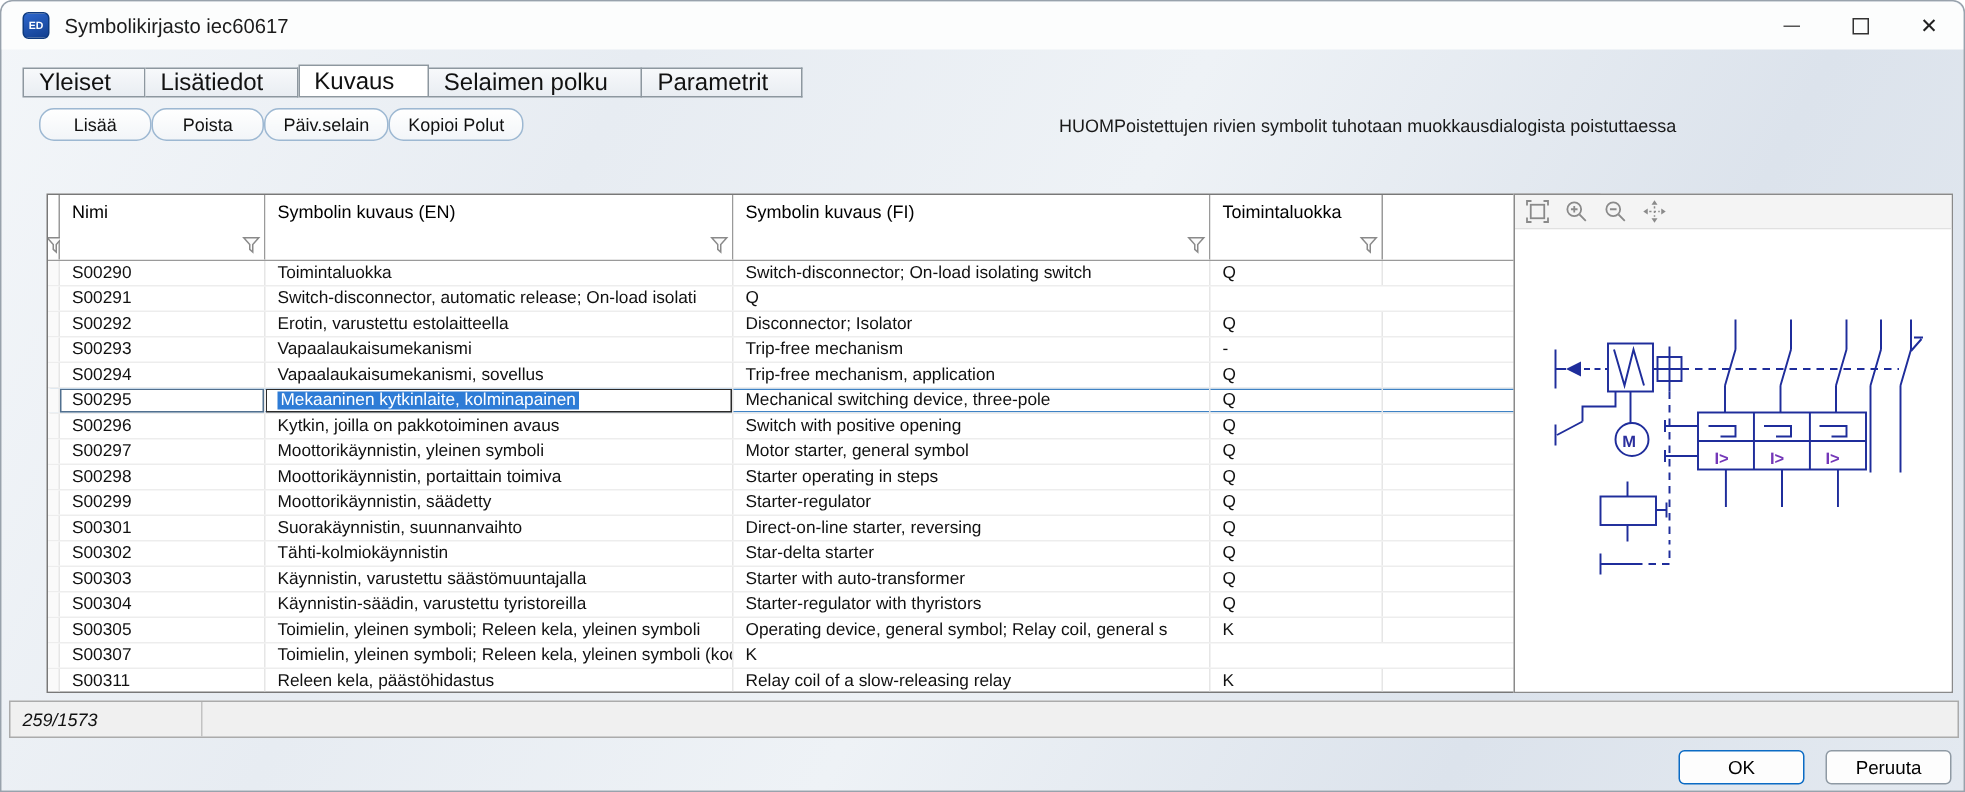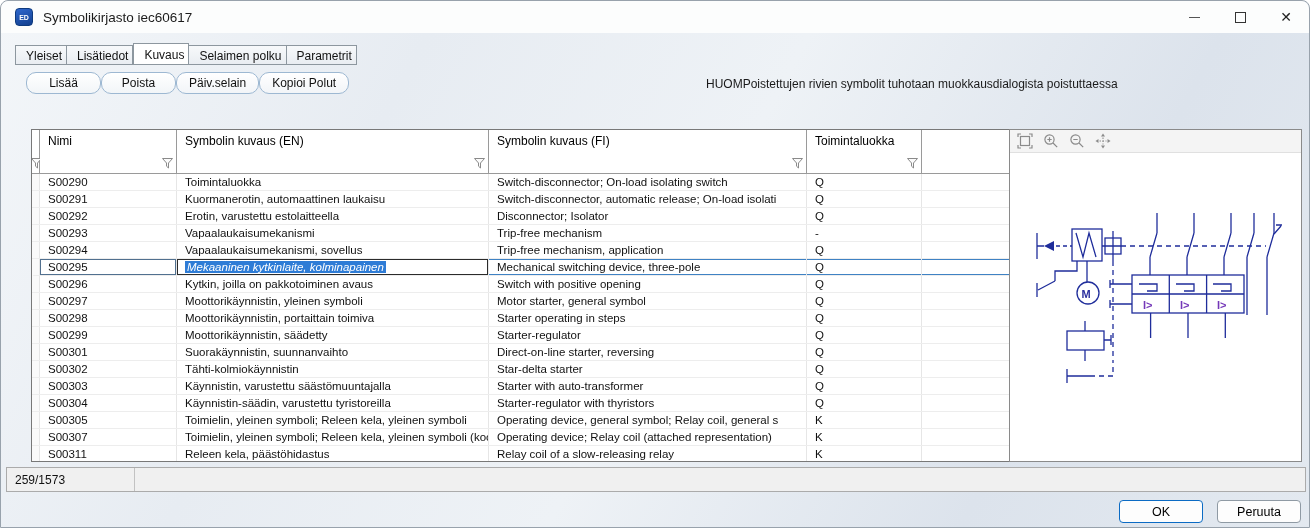--- a/index.html
+++ b/index.html
@@ -15,21 +15,21 @@
     background:linear-gradient(160deg,#2e67cd,#123f8f); color:#fff; font-size:7px; font-weight:bold;
     display:flex; align-items:center; justify-content:center; border:1px solid #0e3a7e; }
   .title-text { margin-left:10px; font-size:13.5px; color:#1b1b1b; }
   .win-controls { position:absolute; right:0; top:0; height:32px; display:flex; }
   .win-btn { width:46px; height:32px; display:flex; align-items:center; justify-content:center; color:#444; }
   .glyph-min { width:11px; border-top:1.4px solid #555; display:inline-block; }
   .glyph-max { width:11px; height:11px; border:1.4px solid #333; display:inline-block; }
   .glyph-close { font-size:14px; color:#222; line-height:1; }
   
   .tabs { position:absolute; left:14px; top:42px; display:flex; align-items:flex-end; height:22px; }
-  .tab { height:20px; padding:2px 4px 0 10px; font-size:12px; color:#111; background:linear-gradient(#f7f9fb,#e9edf2);
+  .tab { height:20px; padding:2px 22px 0 10px; font-size:16px; color:#111; background:linear-gradient(#f7f9fb,#e9edf2);
     border:1px solid #8d979f; border-left:none; display:flex; align-items:center; }
   .tab:first-child { border-left:1px solid #8d979f; }
   .tab.active { background:#fff; height:22px; font-weight:normal; border-left:1px solid #8d979f; position:relative; top:0; }
   
   .btnrow { position:absolute; left:25px; top:71px; display:flex; }
   .tool-btn { min-width:75px; height:22px; padding:0 12px; font-size:12px; color:#111; background:linear-gradient(#ffffff,#f2f5f8);
     border:1px solid #9db8d2; border-radius:10px; display:flex; align-items:center; justify-content:center; }
   .note { position:absolute; left:705px; top:76px; font-size:12px; color:#1a1a1a; display:flex; }
   
   .table-wrap { position:absolute; left:30px; top:128px; width:1036px; height:333px; background:#fff; border:1px solid #787878; display:flex; }
@@ -43,32 +43,32 @@
   .head-filter > div { border-right:1px solid #9a9a9a; background:#fff; position:relative; }
   .funnel { position:absolute; right:2px; bottom:3px; width:13px; height:13px; }
   .funnel.left { right:auto; left:-2px; }
   .tbody { flex:1; overflow:hidden; }
   .trow { height:17px; border-bottom:1px solid #ededed; }
   .trow > div { font-size:11.5px; color:#111; display:flex; align-items:center; padding-left:8px; border-right:1px solid #e6e6e6; white-space:nowrap; overflow:hidden; }
   .trow > div.rowhead { background:#fafafa; padding-left:0; }
   .trow > div.filler { border-right:none; }
   .trow.selected { box-shadow:inset 0 0 0 1px #3f82c4; border-radius:2px; }
   .trow.selected .name-cell { box-shadow:inset 0 0 0 1px #51708f; }
-  .trow.selected .fi-cell { box-shadow:inset 0 0 0 1px #2b2b2b;font-style:italic; }
+  .trow.selected .fi-cell { box-shadow:inset 0 0 0 1px #2b2b2b; }
   .sel-text { background:#2e7cd6; color:#fff; padding:0 2px; }
   .vscroll { width:17px; background:#efefef; border-left:1px solid #d7d7d7; position:relative; }
   .vthumb { position:absolute; left:6px; top:60px; width:4px; height:22px; background:#9a9a9a; border-radius:2px; }
   
   .preview { position:absolute; left:1008px; top:128px; width:293px; height:333px; background:#fff; border:1px solid #8a8a8a; display:flex; flex-direction:column; }
   .ptoolbar { height:23px; background:#f4f4f4; border-bottom:1px solid #e0e0e0; display:flex; align-items:center; gap:9px; padding-left:6px; }
   .ptool { width:17px; height:17px; display:flex; align-items:center; justify-content:center; }
   .pcanvas { flex:1; background:#fff; overflow:hidden; }
   
   .statusbar { position:absolute; left:5px; top:466px; width:1300px; height:25px; background:#f0f0f0;
-    border:1px solid #ababab; display:flex; }
+    border:1px solid #ababab; display:flex;font-style:italic; }
   .status-cell { border-right:1px solid #c2c2c2; font-size:12px; color:#111; display:flex; align-items:center; padding-left:8px; }
   .status-cell.c1 { width:128px; }
   .status-cell.c2 { flex:1; border-right:none; }
   
   .footer-btn { position:absolute; top:499px; width:84px; height:23px; font-size:12.5px; color:#000; background:#fdfdfd;
     border-radius:4px; display:flex; align-items:center; justify-content:center; }
   .ok { left:1118px; border:1.6px solid #0b6bc4; }
   .cancel { left:1216px; border:1px solid #8f9aa4; }
 </style>
 </head>
@@ -155,21 +155,20 @@
             <div class="rowhead"></div>
             <div class="name-cell">S00290</div>
             <div class="fi-cell">Toimintaluokka</div>
             <div class="en-cell">Switch-disconnector; On-load isolating switch</div>
             <div class="cls-cell">Q</div>
             <div class="filler"></div>
           </div>
           <div class="grid-row trow">
             <div class="rowhead"></div>
             <div class="name-cell">S00291</div>
-            <div class="fi-cell">Kuormanerotin, automaattinen laukaisu</div>
             <div class="en-cell">Switch-disconnector, automatic release; On-load isolati</div>
             <div class="cls-cell">Q</div>
             <div class="filler"></div>
           </div>
           <div class="grid-row trow">
             <div class="rowhead"></div>
             <div class="name-cell">S00292</div>
             <div class="fi-cell">Erotin, varustettu estolaitteella</div>
             <div class="en-cell">Disconnector; Isolator</div>
             <div class="cls-cell">Q</div>
@@ -270,21 +269,20 @@
             <div class="name-cell">S00305</div>
             <div class="fi-cell">Toimielin, yleinen symboli; Releen kela, yleinen symboli</div>
             <div class="en-cell">Operating device, general symbol; Relay coil, general s</div>
             <div class="cls-cell">K</div>
             <div class="filler"></div>
           </div>
           <div class="grid-row trow">
             <div class="rowhead"></div>
             <div class="name-cell">S00307</div>
             <div class="fi-cell">Toimielin, yleinen symboli; Releen kela, yleinen symboli (koottu e...</div>
-            <div class="en-cell">Operating device; Relay coil (attached representation)</div>
             <div class="cls-cell">K</div>
             <div class="filler"></div>
           </div>
           <div class="grid-row trow">
             <div class="rowhead"></div>
             <div class="name-cell">S00311</div>
             <div class="fi-cell">Releen kela, päästöhidastus</div>
             <div class="en-cell">Relay coil of a slow-releasing relay</div>
             <div class="cls-cell">K</div>
             <div class="filler"></div>

